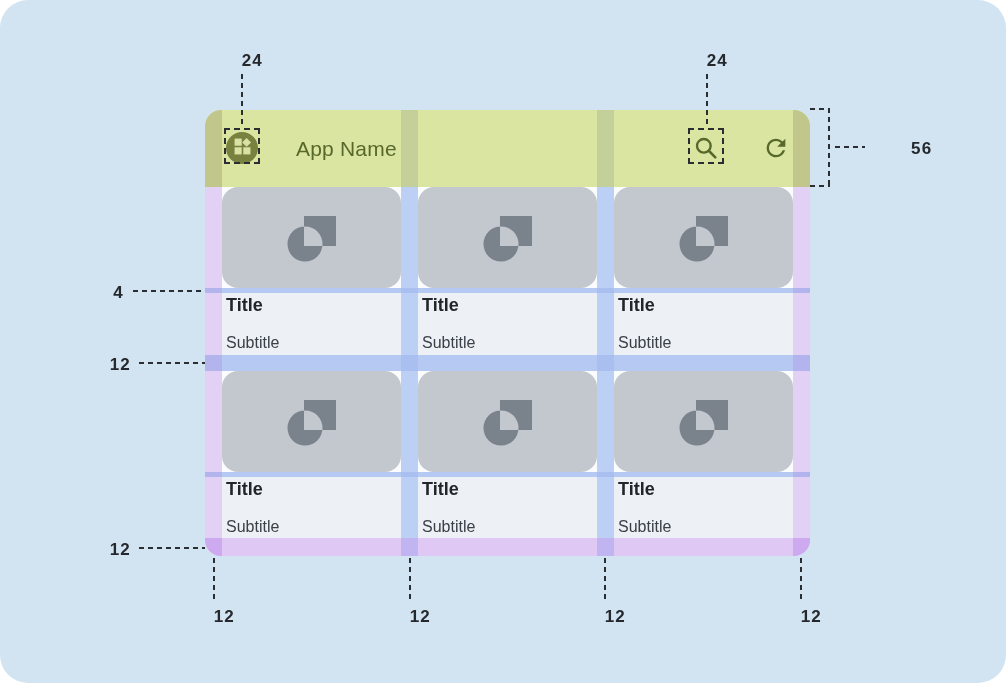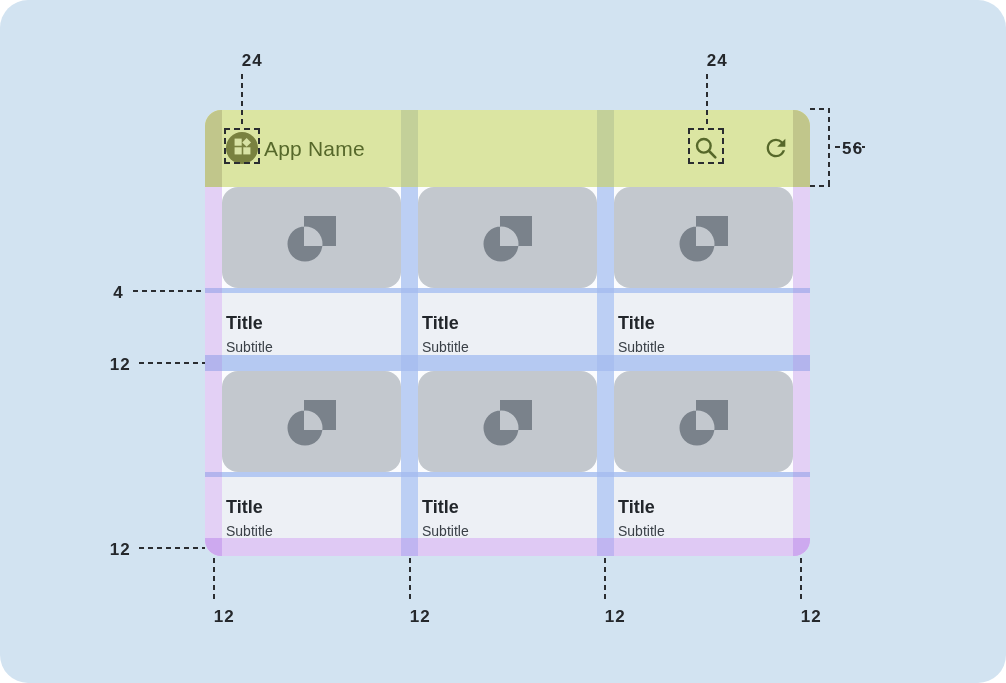--- a/index.html
+++ b/index.html
@@ -1,31 +1,31 @@
 <!DOCTYPE html>
 <html><head>
 <meta charset="utf-8">
 <style>
   html,body{margin:0;padding:0;background:#ffffff;font-family:"Liberation Sans","DejaVu Sans",sans-serif;}
   .canvas{position:relative;width:1006px;height:683px;background:#D2E3F1;border-radius:28px;overflow:hidden;}
 
   
   .mockup{position:absolute;left:205px;top:110px;width:605px;height:446px;border-radius:16px;overflow:hidden;background:#FBFCFE;}
   .appbar{position:absolute;left:0;top:0;width:605px;height:77px;background:#DBE5A2;}
-  .appbar-title{position:absolute;left:59px;top:0;height:77px;display:flex;align-items:center;font-size:21px;color:#56682A;letter-spacing:.2px;}
+  .appbar-title{position:absolute;left:91px;top:0;height:77px;display:flex;align-items:center;font-size:21px;color:#56682A;letter-spacing:.2px;}
   .app-chip{position:absolute;left:21px;top:22px;width:32px;height:32px;border-radius:50%;background:#79813F;display:flex;align-items:center;justify-content:center;}
   .search-btn{position:absolute;left:488px;top:25px;width:26px;height:26px;}
   .refresh-btn{position:absolute;left:557px;top:24px;width:28px;height:28px;}
 
   
   .card{position:absolute;width:179px;}
   .card .img{height:101px;border-radius:16px;background:#C3C8CE;display:flex;align-items:center;justify-content:center;}
-  .card .txt{margin-top:5px;height:62px;background:#EDF0F5;padding:20px 0 0 4px;box-sizing:border-box;}
+  .card .txt{margin-top:5px;height:62px;background:#EDF0F5;padding:2px 0 0 4px;box-sizing:border-box;}
   .card .title{font-size:18px;font-weight:700;color:#22262B;line-height:1.2;}
-  .card .sub{font-size:14px;color:#3A4047;margin-top:4px;line-height:1.2;}
+  .card .sub{font-size:16px;color:#3A4047;margin-top:16px;line-height:1.2;}
   .c-col0{left:17px}.c-col1{left:213px}.c-col2{left:409px}
   .c-row0{top:77px}.c-row1{top:261px}
 
   
   .vstrip{position:absolute;width:17px;}
   .bar-m{top:0;height:77px;background:#C1C68B;}
   .bar-g{top:0;height:77px;background:#C3D099;}
   .cnt-m{top:77px;height:369px;background:#E3D0F5;}
   .cnt-g{top:77px;height:369px;background:#BCCFF4;}
   .band{position:absolute;left:0;width:605px;background:#B5C9F2;}
@@ -186,21 +186,21 @@
   <div class="dash-box" style="left:224px;top:128px"></div>
 
   <div class="ann ann-c" style="left:688px;top:51px">24</div>
   <div class="dash-v" style="left:706px;top:74px;height:52px"></div>
   <div class="dash-box" style="left:688px;top:128px"></div>
 
   <div class="dash-h" style="left:810px;top:108px;width:20px"></div>
   <div class="dash-v" style="left:828px;top:108px;height:79px"></div>
   <div class="dash-h" style="left:810px;top:185px;width:20px"></div>
   <div class="dash-h" style="left:835px;top:146px;width:30px"></div>
-  <div class="ann" style="left:842px;top:139px">56</div>
+  <div class="ann" style="left:911px;top:139px">56</div>
 
   <div class="ann ann-r" style="left:74px;top:283px">4</div>
   <div class="dash-h" style="left:133px;top:290px;width:72px"></div>
 
   <div class="ann ann-r" style="left:81px;top:355px">12</div>
   <div class="dash-h" style="left:139px;top:362px;width:66px"></div>
 
   <div class="ann ann-r" style="left:81px;top:540px">12</div>
   <div class="dash-h" style="left:139px;top:547px;width:66px"></div>
 

